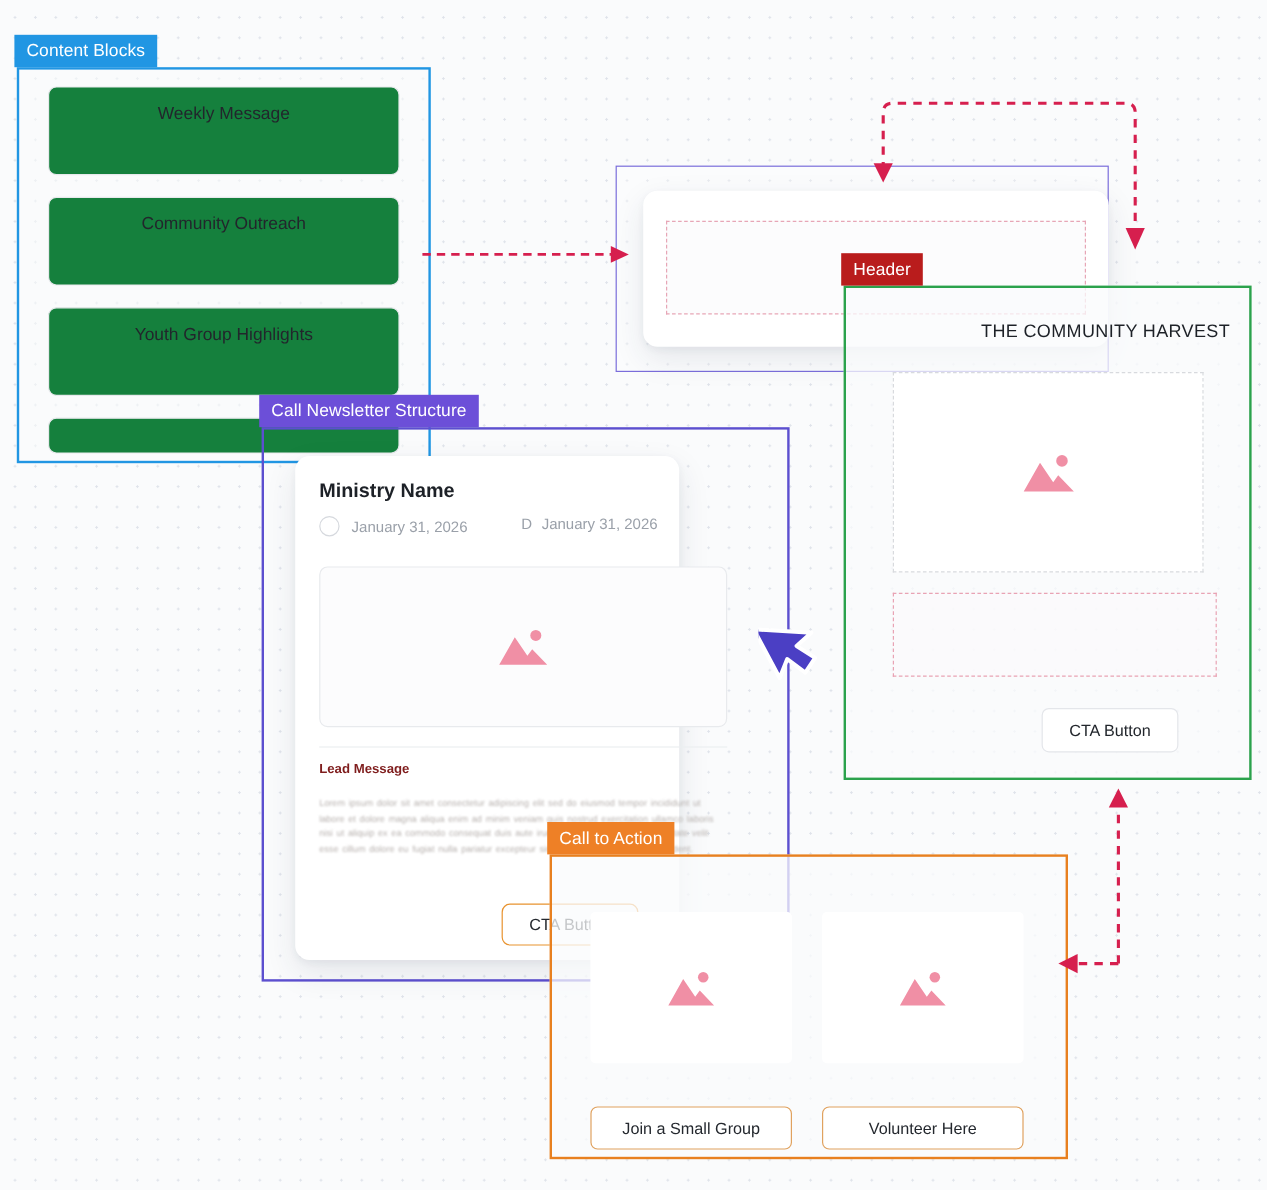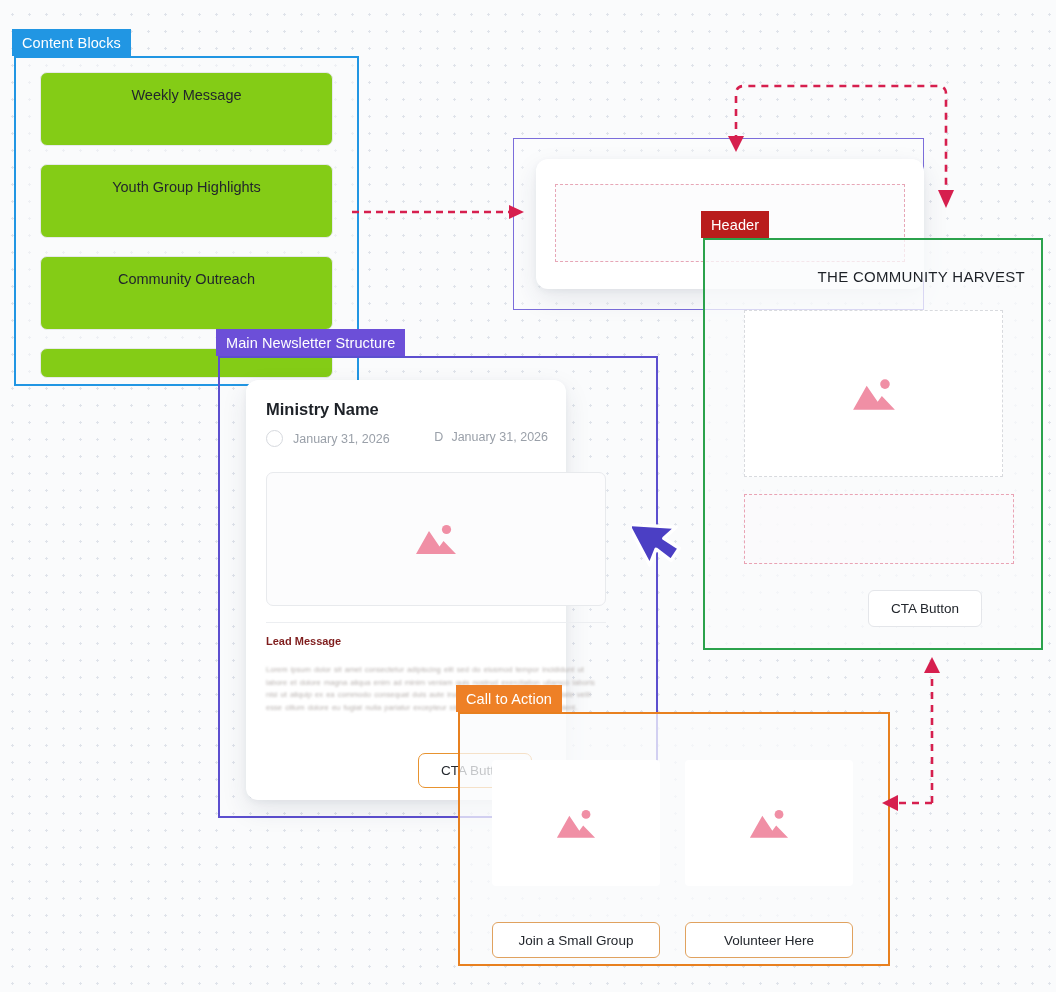--- a/index.html
+++ b/index.html
@@ -75,21 +75,21 @@
     box-sizing: border-box;
     background: rgba(250,250,252,.5);
   }
 
   
   .cb-list { position: absolute; left: 26px; top: 16px; right: 26px; }
   .cb-item {
     height: 74px;
     border: 1px solid #e7e9ec;
     border-radius: 7px;
-    background: #84cc16;
+    background: #15803d;
     box-sizing: border-box;
     padding: 14px 12px 0 12px;
     margin-bottom: 18px;
     font-size: 14.5px;
     color: #22262c;
   }
   .cb-item.partial { height: 30px; }
 
   
   #preview-top {
@@ -224,34 +224,34 @@
   </div>
 
   <div class="panel" id="panel-content-blocks">
     <div class="panel-body"></div>
     <div class="tab">Content Blocks</div>
     <div class="cb-list">
       <div class="cb-item">
         <span>Weekly Message</span>
       </div>
       <div class="cb-item">
+        <span>Community Outreach</span>
+      </div>
+      <div class="cb-item">
         <span>Youth Group Highlights</span>
-      </div>
-      <div class="cb-item">
-        <span>Community Outreach</span>
       </div>
       <div class="cb-item partial">
         <span></span>
       </div>
     </div>
   </div>
 
   <div class="panel" id="panel-main">
     <div class="panel-body"></div>
-    <div class="tab">Main Newsletter Structure</div>
+    <div class="tab">Call Newsletter Structure</div>
   </div>
 
   <div class="card" id="newsletter-card">
     <div class="nc-title">Ministry Name</div>
 
     <div class="nc-meta">
       <div class="meta-left">
         <span class="circle-icon"></span>
         <span class="meta-date">January 31, 2026</span>
       </div>

